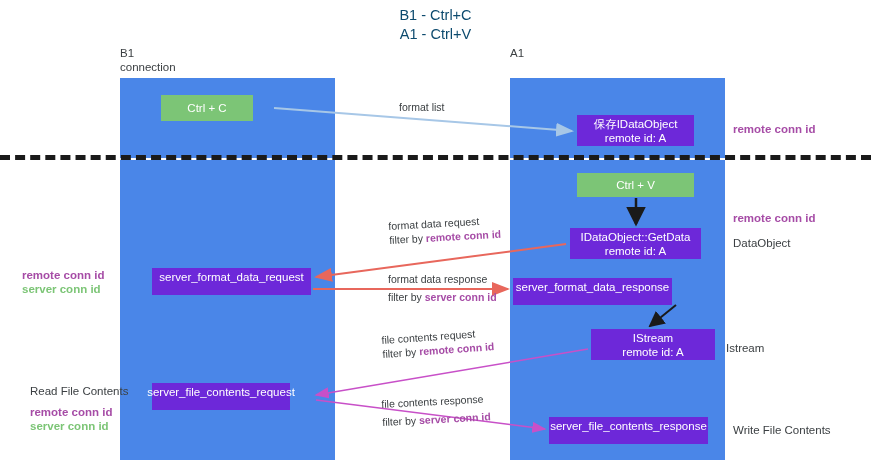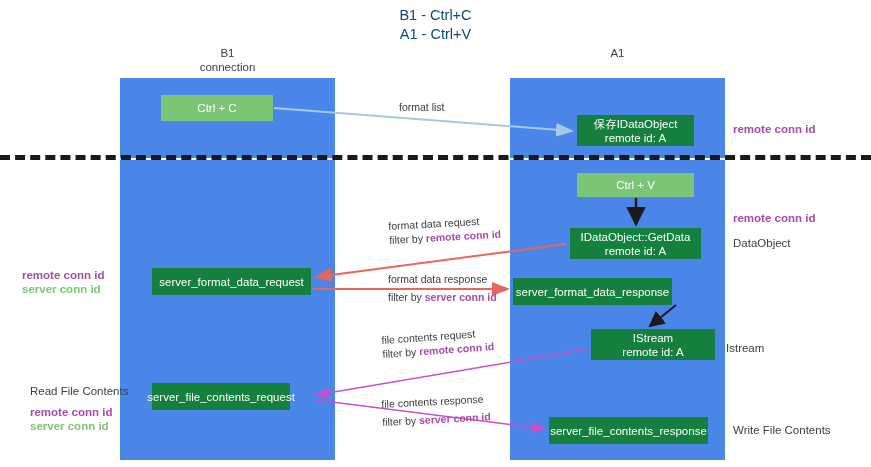--- a/index.html
+++ b/index.html
@@ -29,21 +29,20 @@
     left: 0; top: 6px;
     width: 871px;
     text-align: center;
     font-size: 14.5px;
     line-height: 19px;
     color: #0c4a6e;
   }
 
   
   .col-head {
-    text-align: center;
     font-size: 11.5px;
     line-height: 14px;
     color: #3c4043;
   }
   #head-b1 { left: 120px; top: 46px; width: 215px; }
   #head-a1 { left: 510px; top: 46px; width: 215px; }
 
   
   .lane {
     background: #4a86e8;
@@ -68,23 +67,23 @@
     flex-direction: column;
     align-items: center;
     justify-content: center;
     text-align: center;
     font-size: 11.5px;
     line-height: 14px;
     color: #ffffff;
     padding: 2px 4px;
   }
   .node.green { background: #7cc576; }
-  .node.orange { background: #15803d; }
-
-  #node-ctrlc  { left: 161px; top: 95px;  width: 112px; height: 26px; }
+  .node.orange { background: #6d28d9; justify-content: space-between; }
+
+  #node-ctrlc  { left: 161px; top: 95px;  width: 92px; height: 26px; }
   #node-save   { left: 577px; top: 115px; width: 117px; height: 31px; }
   #node-ctrlv  { left: 577px; top: 173px; width: 117px; height: 24px; }
   #node-getdata{ left: 570px; top: 228px; width: 131px; height: 31px; }
   #node-sfdreq { left: 152px; top: 268px; width: 159px; height: 27px; }
   #node-sfdres { left: 513px; top: 278px; width: 159px; height: 27px; }
   #node-istream{ left: 591px; top: 329px; width: 124px; height: 31px; }
   #node-sfcreq { left: 152px; top: 383px; width: 138px; height: 27px; }
   #node-sfcres { left: 549px; top: 417px; width: 159px; height: 27px; }
 
   

